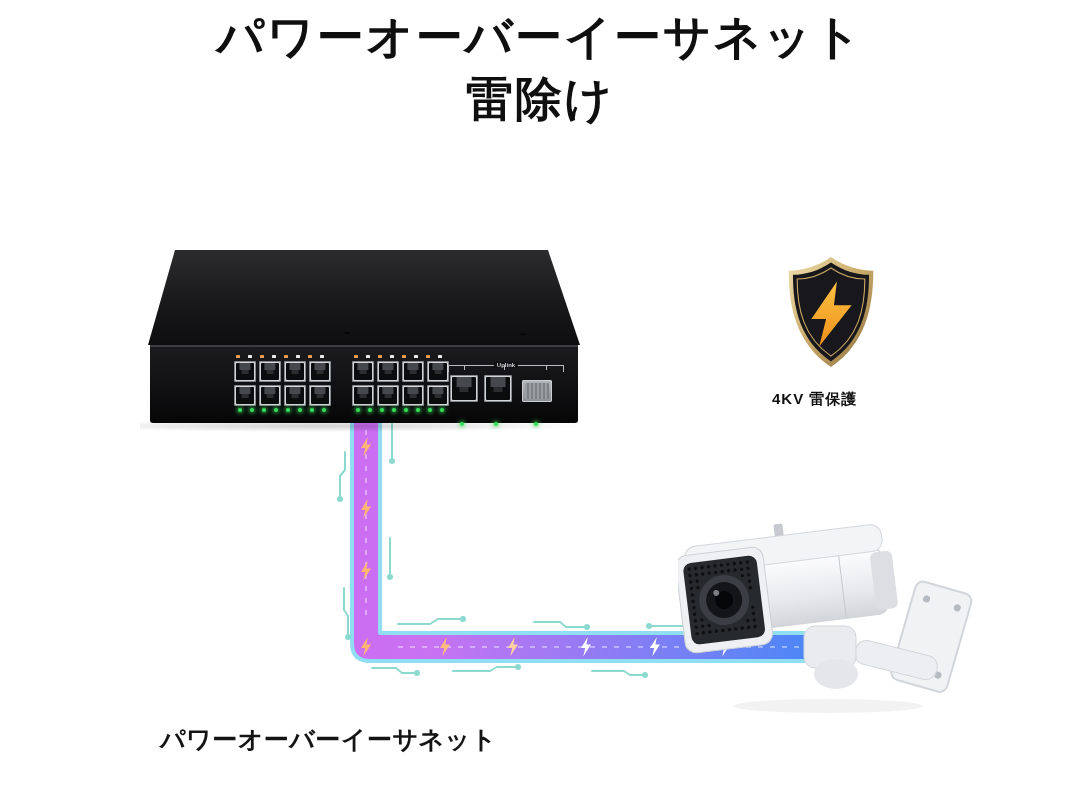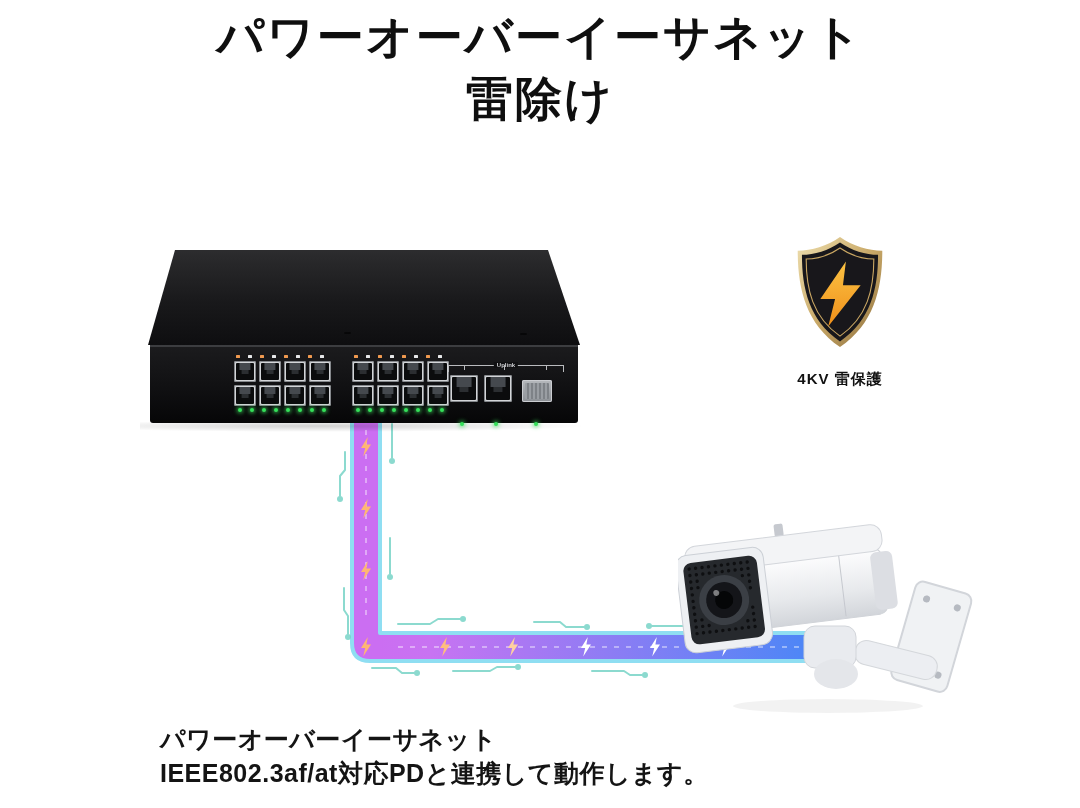--- a/index.html
+++ b/index.html
@@ -77,21 +77,21 @@
        background:linear-gradient(180deg,#b6b9bd,#8b8f94);box-shadow:inset 0 0 0 1px #cbcdd1;}
   .sfp::before{content:"";position:absolute;inset:3px;border-radius:1px;
        background:repeating-linear-gradient(90deg,#9a9ea3 0 2px,#7e8287 2px 4px);}
   .uplink-leds{position:absolute;top:61px;left:0;width:104px;}
   .uplink-leds .led{position:absolute;}
   .uplink-leds .u1{left:12px;} .uplink-leds .u2{left:46px;} .uplink-leds .u3{left:86px;}
   .vent{position:absolute;width:7px;height:2px;background:#000;opacity:.55;border-radius:1px;}
   .vent.v1{left:196px;top:84px;} .vent.v2{left:372px;top:85px;}
 
   
-  .badge{position:absolute;left:772px;top:232px;width:136px;z-index:2;text-align:center;}
+  .badge{position:absolute;left:772px;top:252px;width:136px;z-index:2;text-align:left;}
   .badge-caption{margin-top:10px;font-size:15px;font-weight:800;color:#111;letter-spacing:1px;}
 
   
   .camera-svg{position:absolute;left:678px;top:514px;z-index:3;}
 </style>
 </head>
 <body>
 
 <div class="stage">
 
@@ -379,15 +379,14 @@
         </g>
       <circle cx="46" cy="77" r="25" fill="#3b3f45"></circle>
       <circle cx="46" cy="77" r="18" fill="#141519"></circle>
       <circle cx="46" cy="77" r="9" fill="#050607"></circle>
       <circle cx="39" cy="69" r="3" fill="rgba(255,255,255,.45)"></circle>
     </g>
   </svg>
 
   <div class="footer">
     <div>パワーオーバーイーサネット</div>
-    <div>IEEE802.3af/at対応PDと連携して動作します。</div>
   </div>
 </div>
 
 </body></html>

